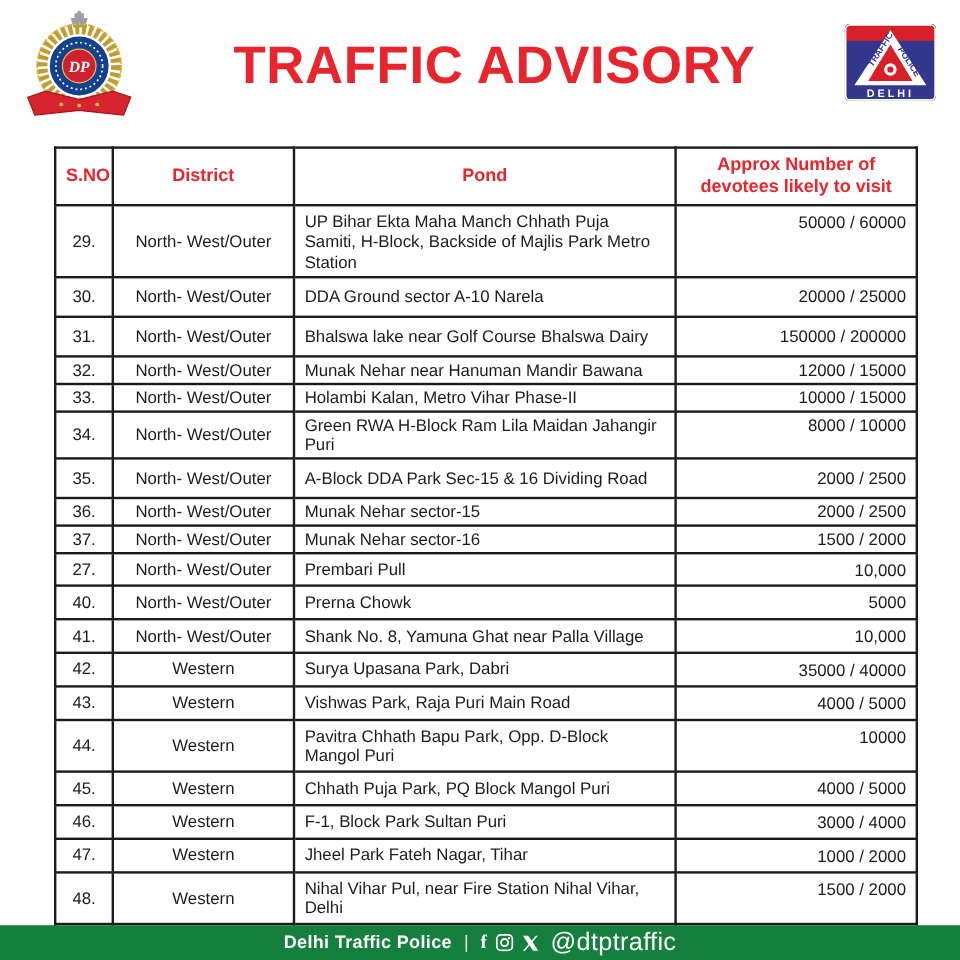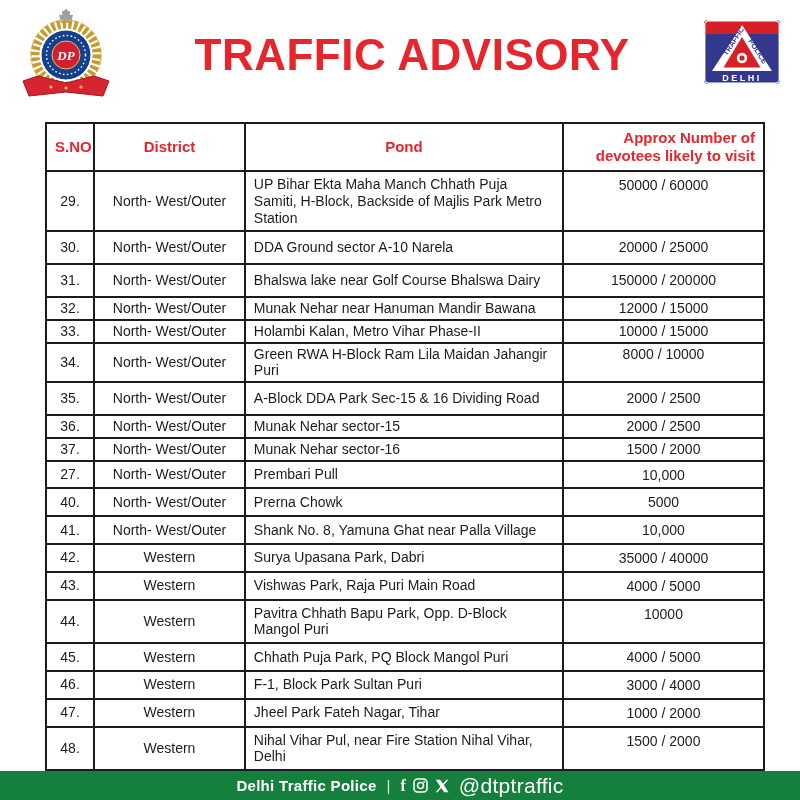--- a/index.html
+++ b/index.html
@@ -48,27 +48,27 @@
   }
   .pond-table th {
     color: #e8252c;
     font-weight: bold;
     font-size: 15px;
     padding: 5px 8px;
   }
   th.col-sno    { width: 6.7%;  text-align: center; }
   th.col-district { width: 21.0%; text-align: center; }
   th.col-pond   { width: 44.3%; text-align: center; }
-  th.col-devotees { width: 28.0%; text-align: right; margin-left: 32px; }
+  th.col-devotees { width: 28.0%; text-align: center; margin-left: 32px; }
 
   .pond-table td { padding: 4px 8px; vertical-align: middle; }
   td.col-sno { text-align: center; }
   td.col-district { text-align: center; }
   td.col-pond { text-align: left; }
-  td.col-devotees { text-align: center; vertical-align: top; padding-top: 5px; }
+  td.col-devotees { text-align: right; vertical-align: top; padding-top: 5px; }
 
   
   tbody tr:nth-child(2) td, tbody tr:nth-child(3) td, tbody tr:nth-child(7) td
   { padding-top: 7px; padding-bottom: 7px; }
   tbody tr:nth-child(4) td, tbody tr:nth-child(5) td, tbody tr:nth-child(6) td,
   tbody tr:nth-child(8) td, tbody tr:nth-child(9) td
   { padding-top: 2px; padding-bottom: 2px; }
   .footer-bar {
     position: absolute;
     left: 0; bottom: 0;

